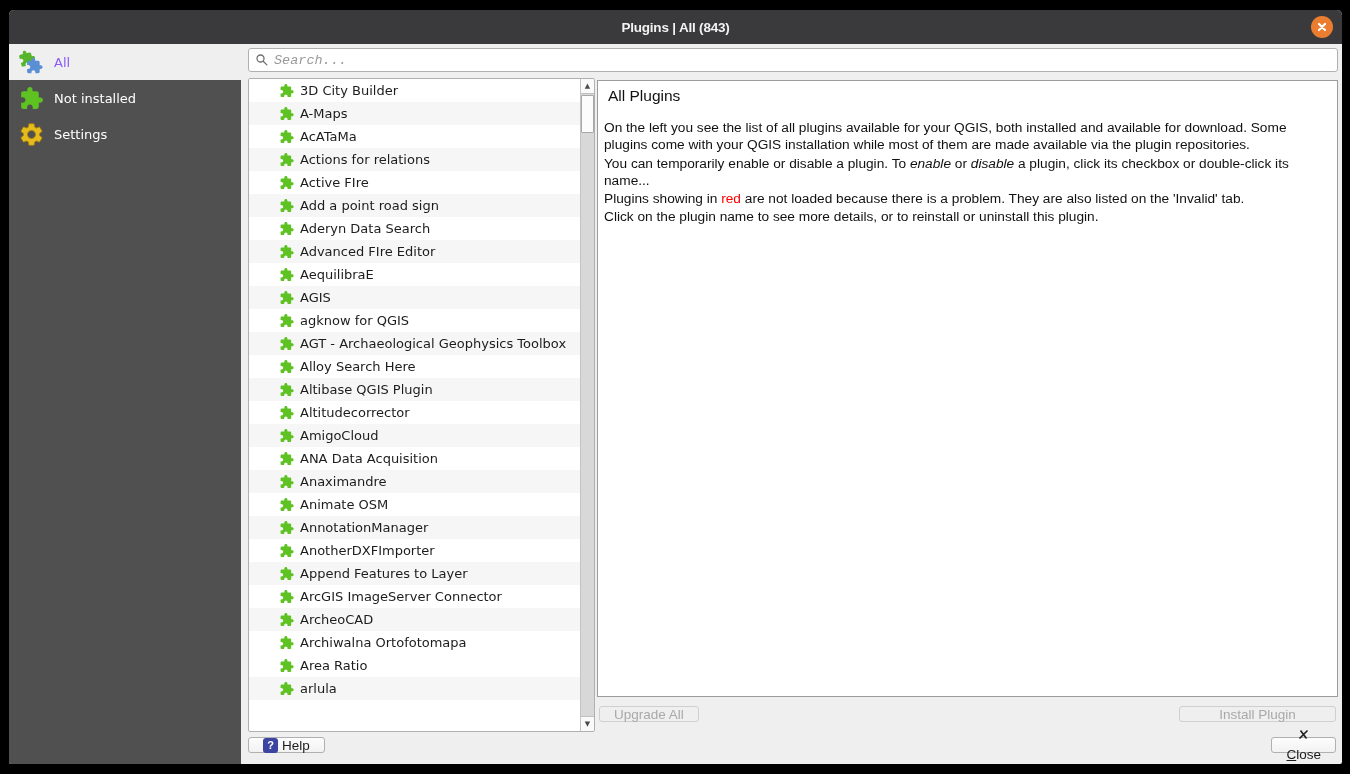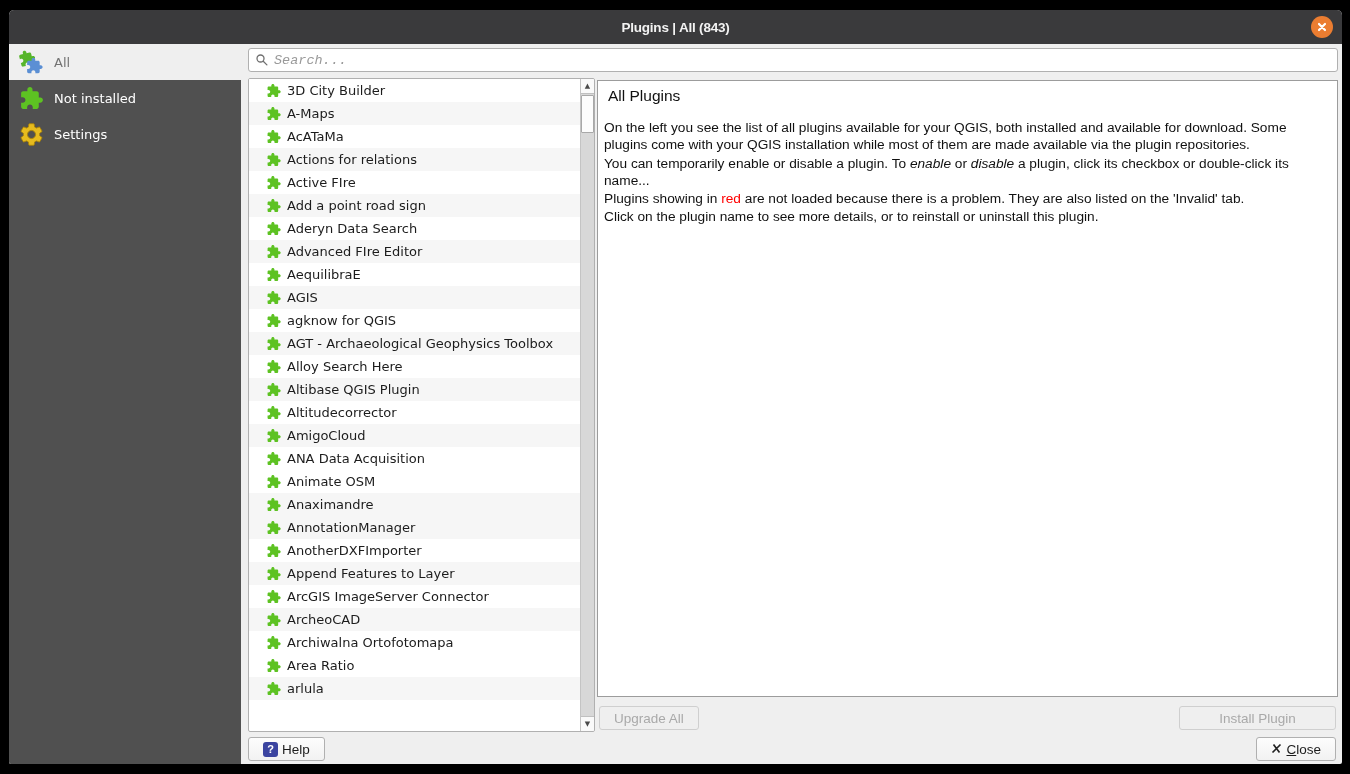--- a/index.html
+++ b/index.html
@@ -14,37 +14,37 @@
   .titlebar-text { color:#f2f2f2; font-family:"Liberation Sans", sans-serif; font-weight:bold;
                    font-size:13.5px; letter-spacing:-0.2px;text-align:center; }
   .close-circle { position:absolute; right:9px; top:6px; width:22px; height:22px; border-radius:50%;
                   background:#eb7d31; display:flex; align-items:center; justify-content:center; cursor:pointer; }
   .close-circle svg { width:10px; height:10px; }
 
   
   .sidebar { position:absolute; left:0; top:34px; bottom:0; width:232px; background:#505050; }
   .sb-item { height:36px; display:flex; align-items:center; padding-left:8px; gap:9px;
              color:#ffffff; font-size:13px; cursor:pointer; }
-  .sb-item.selected { background:#efefef; color:#737373; }
+  .sb-item.selected { background:#efefef; color:#8b5cf6; }
   .sb-icon { width:28px; height:28px; display:flex; align-items:center; justify-content:center; }
   .sb-icon svg { width:27px; height:27px; }
 
   
   .searchbox { position:absolute; left:239px; top:38px; width:1090px; height:24px; background:#fff;
                border:1px solid #b0b0b0; border-radius:3px; display:flex; align-items:center; padding:0 6px; gap:5px; }
   .searchbox svg { width:14px; height:14px; flex:0 0 auto; }
   .searchbox input { flex:1; border:none; outline:none; font-size:13.5px; color:#737373;
                      font-family:Liberation Mono, monospace; background:transparent; }
   .searchbox input::placeholder { color:#9a9a9a; font-style:italic; }
 
   
   .list-panel { position:absolute; left:239px; top:68px; width:347px; height:654px; background:#fff;
                 border:1px solid #b0b0b0; border-radius:2px; overflow:hidden; }
   .plugin-list { list-style:none; position:absolute; left:0; top:0; right:14px; bottom:0; overflow:hidden; }
-  .plugin-row { height:23px; display:flex; align-items:center; padding-left:17px; gap:6px;
+  .plugin-row { height:23px; display:flex; align-items:center; padding-left:30px; gap:6px;
                 font-size:13px; color:#1c1c1c; background:#fff; cursor:pointer; white-space:nowrap; }
   .plugin-row.alt { background:#f6f6f6; }
   .plugin-row svg { width:15px; height:15px; flex:0 0 auto; }
 
   
   .vscroll { position:absolute; right:0; top:0; bottom:0; width:14px; background:#d8d8d8; border-left:1px solid #c4c4c4; }
   .scroll-btn { position:absolute; left:0; right:0; height:15px; background:#fafafa; color:#4a4a4a;
                 font-size:7px; line-height:15px; text-align:center; cursor:pointer; }
   .scroll-btn.up { top:0; border-bottom:1px solid #c0c0c0; }
   .scroll-btn.down { bottom:0; border-top:1px solid #c0c0c0; }
@@ -56,27 +56,27 @@
                    border:1px solid #9c9c9c; padding:6px 6px; overflow:hidden;
                    font-family:"Liberation Sans", sans-serif; }
   .details-panel h1 { font-size:15.5px; font-weight:normal; color:#111; margin:0 0 14px 4px; }
   .details-panel p { font-size:13.7px; line-height:17.3px; color:#111; margin:1px 0; }
   .details-panel .red { color:#ff0000; }
   .details-panel em { font-style:italic; }
 
   
   .btn { font-family:"Liberation Sans", sans-serif; font-size:13.5px; color:#1c1c1c;
          background:linear-gradient(#fdfdfd,#f2f2f2); border:1px solid #b0b0b0; border-radius:3px;
-         height:24px; display:inline-flex; align-items:center; justify-content:center; gap:4px;
+         height:16px; display:inline-flex; align-items:center; justify-content:center; gap:4px;
          padding:0 14px; cursor:pointer; position:absolute; }
   .btn.disabled { background:#efefef; border-color:#cfcfcf; color:#a9a9a9; cursor:default; }
   .btn-upgrade { left:590px; top:696px; }
   .btn-install { right:6px; top:696px; min-width:157px; }
   .btn-help { left:239px; top:727px; }
-  .btn-close { right:6px; top:727px; }
+  .btn-close { right:6px; top:727px;flex-direction:column; }
   .help-glyph { width:15px; height:15px; background:#3b44a0; border-radius:3px; color:#fff;
                 font-size:11px; font-weight:bold; display:flex; align-items:center; justify-content:center; }
   .help-glyph::before { content:"?"; }
   .x-glyph svg { width:11px; height:11px; }
   .btn-close u { text-decoration:underline; }
 </style>
 </head>
 <body>
 
 <div class="dialog">
@@ -284,36 +284,36 @@
 
   <li class="plugin-row">
     <svg viewBox="0 0 24 24">
             <g transform="translate(0.5,0.5)">
               <path fill="#5dc222" d="M20.5 11H19V7c0-1.1-.9-2-2-2h-4V3.5C13 2.12 11.88 1 10.5 1S8 2.12 8 3.5V5H4c-1.1 0-1.99.9-1.99 2v3.8H3.5c1.49 0 2.7 1.21 2.7 2.7S5 16.2 3.5 16.2H2V20c0 1.1.9 2 2 2h3.8v-1.5c0-1.49 1.21-2.7 2.7-2.7 1.49 0 2.7 1.21 2.7 2.7V22H17c1.1 0 2-.9 2-2v-4h1.5c1.38 0 2.5-1.12 2.5-2.5S21.88 11 20.5 11z"></path>
             </g>
           </svg>
     <span class="plugin-label">ANA Data Acquisition</span>
   </li>
 
+  <li class="plugin-row alt">
+    <svg viewBox="0 0 24 24">
+            <g transform="translate(0.5,0.5)">
+              <path fill="#5dc222" d="M20.5 11H19V7c0-1.1-.9-2-2-2h-4V3.5C13 2.12 11.88 1 10.5 1S8 2.12 8 3.5V5H4c-1.1 0-1.99.9-1.99 2v3.8H3.5c1.49 0 2.7 1.21 2.7 2.7S5 16.2 3.5 16.2H2V20c0 1.1.9 2 2 2h3.8v-1.5c0-1.49 1.21-2.7 2.7-2.7 1.49 0 2.7 1.21 2.7 2.7V22H17c1.1 0 2-.9 2-2v-4h1.5c1.38 0 2.5-1.12 2.5-2.5S21.88 11 20.5 11z"></path>
+            </g>
+          </svg>
+    <span class="plugin-label">Anaximandre</span>
+  </li>
+
   <li class="plugin-row">
     <svg viewBox="0 0 24 24">
             <g transform="translate(0.5,0.5)">
               <path fill="#5dc222" d="M20.5 11H19V7c0-1.1-.9-2-2-2h-4V3.5C13 2.12 11.88 1 10.5 1S8 2.12 8 3.5V5H4c-1.1 0-1.99.9-1.99 2v3.8H3.5c1.49 0 2.7 1.21 2.7 2.7S5 16.2 3.5 16.2H2V20c0 1.1.9 2 2 2h3.8v-1.5c0-1.49 1.21-2.7 2.7-2.7 1.49 0 2.7 1.21 2.7 2.7V22H17c1.1 0 2-.9 2-2v-4h1.5c1.38 0 2.5-1.12 2.5-2.5S21.88 11 20.5 11z"></path>
             </g>
           </svg>
     <span class="plugin-label">Animate OSM</span>
-  </li>
-
-  <li class="plugin-row alt">
-    <svg viewBox="0 0 24 24">
-            <g transform="translate(0.5,0.5)">
-              <path fill="#5dc222" d="M20.5 11H19V7c0-1.1-.9-2-2-2h-4V3.5C13 2.12 11.88 1 10.5 1S8 2.12 8 3.5V5H4c-1.1 0-1.99.9-1.99 2v3.8H3.5c1.49 0 2.7 1.21 2.7 2.7S5 16.2 3.5 16.2H2V20c0 1.1.9 2 2 2h3.8v-1.5c0-1.49 1.21-2.7 2.7-2.7 1.49 0 2.7 1.21 2.7 2.7V22H17c1.1 0 2-.9 2-2v-4h1.5c1.38 0 2.5-1.12 2.5-2.5S21.88 11 20.5 11z"></path>
-            </g>
-          </svg>
-    <span class="plugin-label">Anaximandre</span>
   </li>
 
   <li class="plugin-row alt">
     <svg viewBox="0 0 24 24">
             <g transform="translate(0.5,0.5)">
               <path fill="#5dc222" d="M20.5 11H19V7c0-1.1-.9-2-2-2h-4V3.5C13 2.12 11.88 1 10.5 1S8 2.12 8 3.5V5H4c-1.1 0-1.99.9-1.99 2v3.8H3.5c1.49 0 2.7 1.21 2.7 2.7S5 16.2 3.5 16.2H2V20c0 1.1.9 2 2 2h3.8v-1.5c0-1.49 1.21-2.7 2.7-2.7 1.49 0 2.7 1.21 2.7 2.7V22H17c1.1 0 2-.9 2-2v-4h1.5c1.38 0 2.5-1.12 2.5-2.5S21.88 11 20.5 11z"></path>
             </g>
           </svg>
     <span class="plugin-label">AnnotationManager</span>
   </li>

